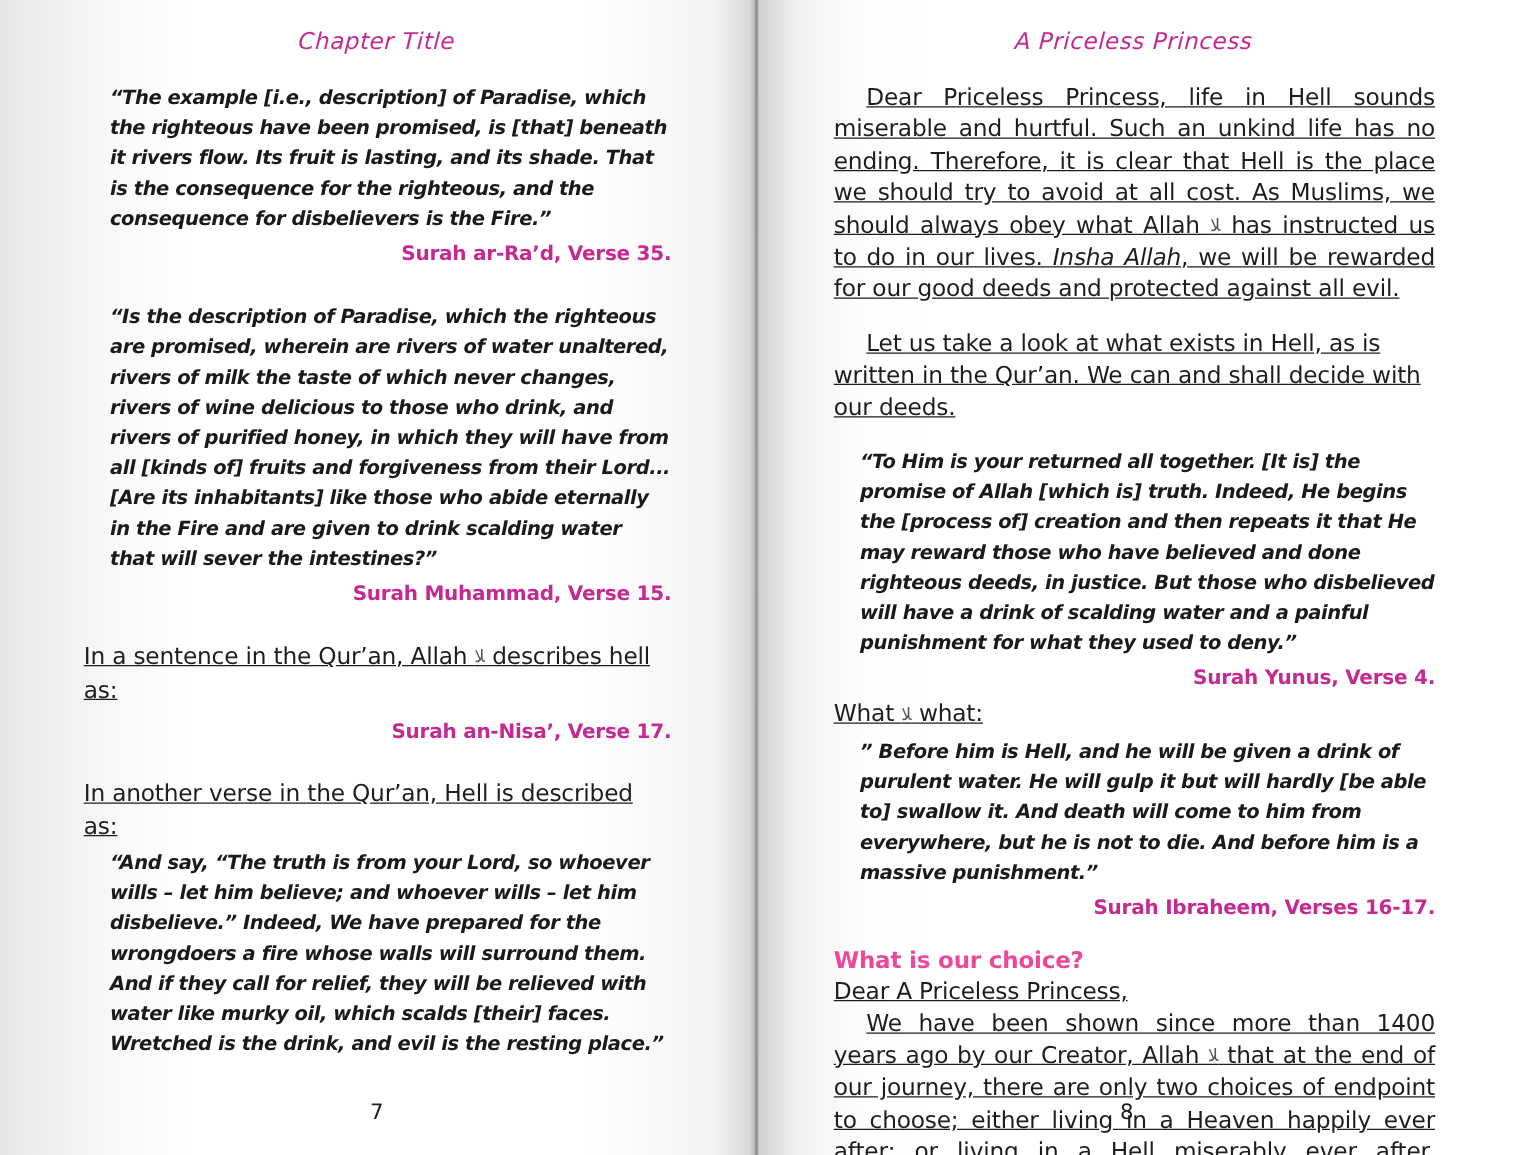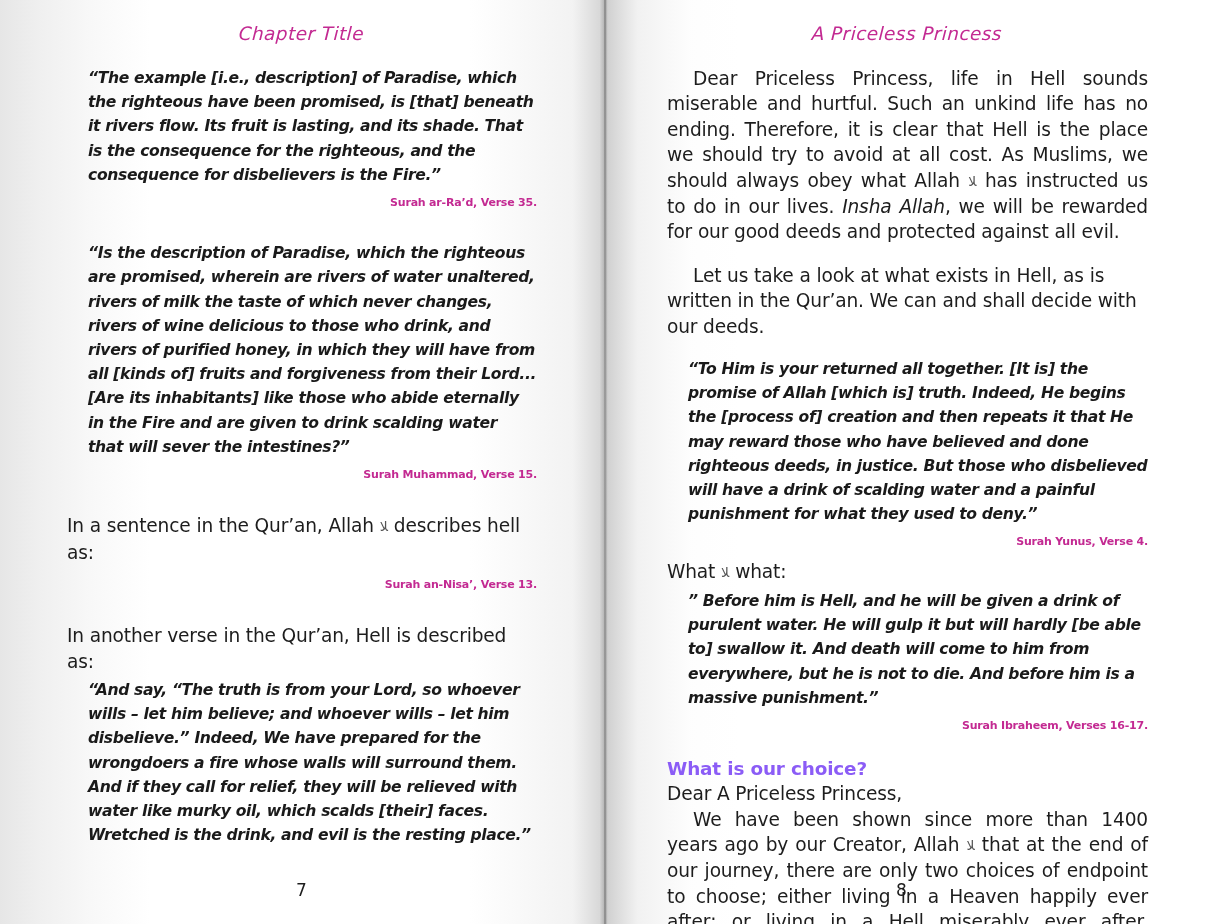--- a/index.html
+++ b/index.html
@@ -93,20 +93,21 @@
 
   
   p.body {
     margin: 0 0 0 0;
     font-family: "DejaVu Sans", sans-serif;
     font-size: 18.6px;
     line-height: 25.4px;
     color: #1d1d1d;
     font-weight: 400;
     letter-spacing: -0.15px;
+    text-decoration: underline;
   }
   p.body.indent { text-indent: 26px; }
   p.body.justify { text-align: justify; text-align-last: left; }
 
   
   blockquote.quote {
     margin: 0 0 0 21px;
     font-family: "DejaVu Sans", sans-serif;
     font-size: 15.6px;
     line-height: 24.2px;
@@ -114,37 +115,37 @@
     font-style: italic;
     color: #1a1a1a;
     letter-spacing: -0.35px;
   }
 
   .citation {
     display: block;
     text-align: right;
     color: #c32a92;
     font-family: "DejaVu Sans", sans-serif;
-    font-size: 11px;
+    font-size: 16px;
     font-weight: bold;
     font-style: normal;
     letter-spacing: -0.2px;
     margin-top: 4px;
   }
 
   .gap-lg { height: 26px; }
   .gap-md { height: 18px; }
   .gap-xs { height: 4px; }
 
   .subhead {
     font-family: "DejaVu Sans", sans-serif;
     font-size: 18.4px;
     line-height: 25px;
     font-weight: bold;
-    color: #8b5cf6;
+    color: #ec4899;
     margin: 0;
     letter-spacing: -0.15px;
   }
 
   .honorific {
     font-size: 0.74em;
     color: #555;
     vertical-align: 0.08em;
     font-family: "DejaVu Sans", sans-serif;
     font-style: normal;
@@ -193,21 +194,21 @@
         <span class="citation">Surah Muhammad, Verse 15.</span>
       </blockquote>
 
       <div class="gap-lg"></div>
 
       <p class="body"><span>In a sentence in the Qur’an, Allah </span><span class="honorific">ﻼ</span><span> describes hell as:</span></p>
 
       <div class="gap-xs"></div>
 
       <blockquote class="quote">
-        <span class="citation">Surah an-Nisa’, Verse 13.</span>
+        <span class="citation">Surah an-Nisa’, Verse 17.</span>
       </blockquote>
 
       <div class="gap-lg"></div>
 
       <p class="body">In another verse in the Qur’an, Hell is described as:</p>
 
       <div class="gap-xs"></div>
 
       <blockquote class="quote">
         <span>“And say, “The truth is from your Lord, so whoever wills – let him believe; and whoever wills – let him disbelieve.” Indeed, We have prepared for the wrongdoers a fire whose walls will surround them. And if they call for relief, they will be relieved with water like murky oil, which scalds [their] faces. Wretched is the drink, and evil is the resting place.”</span>

